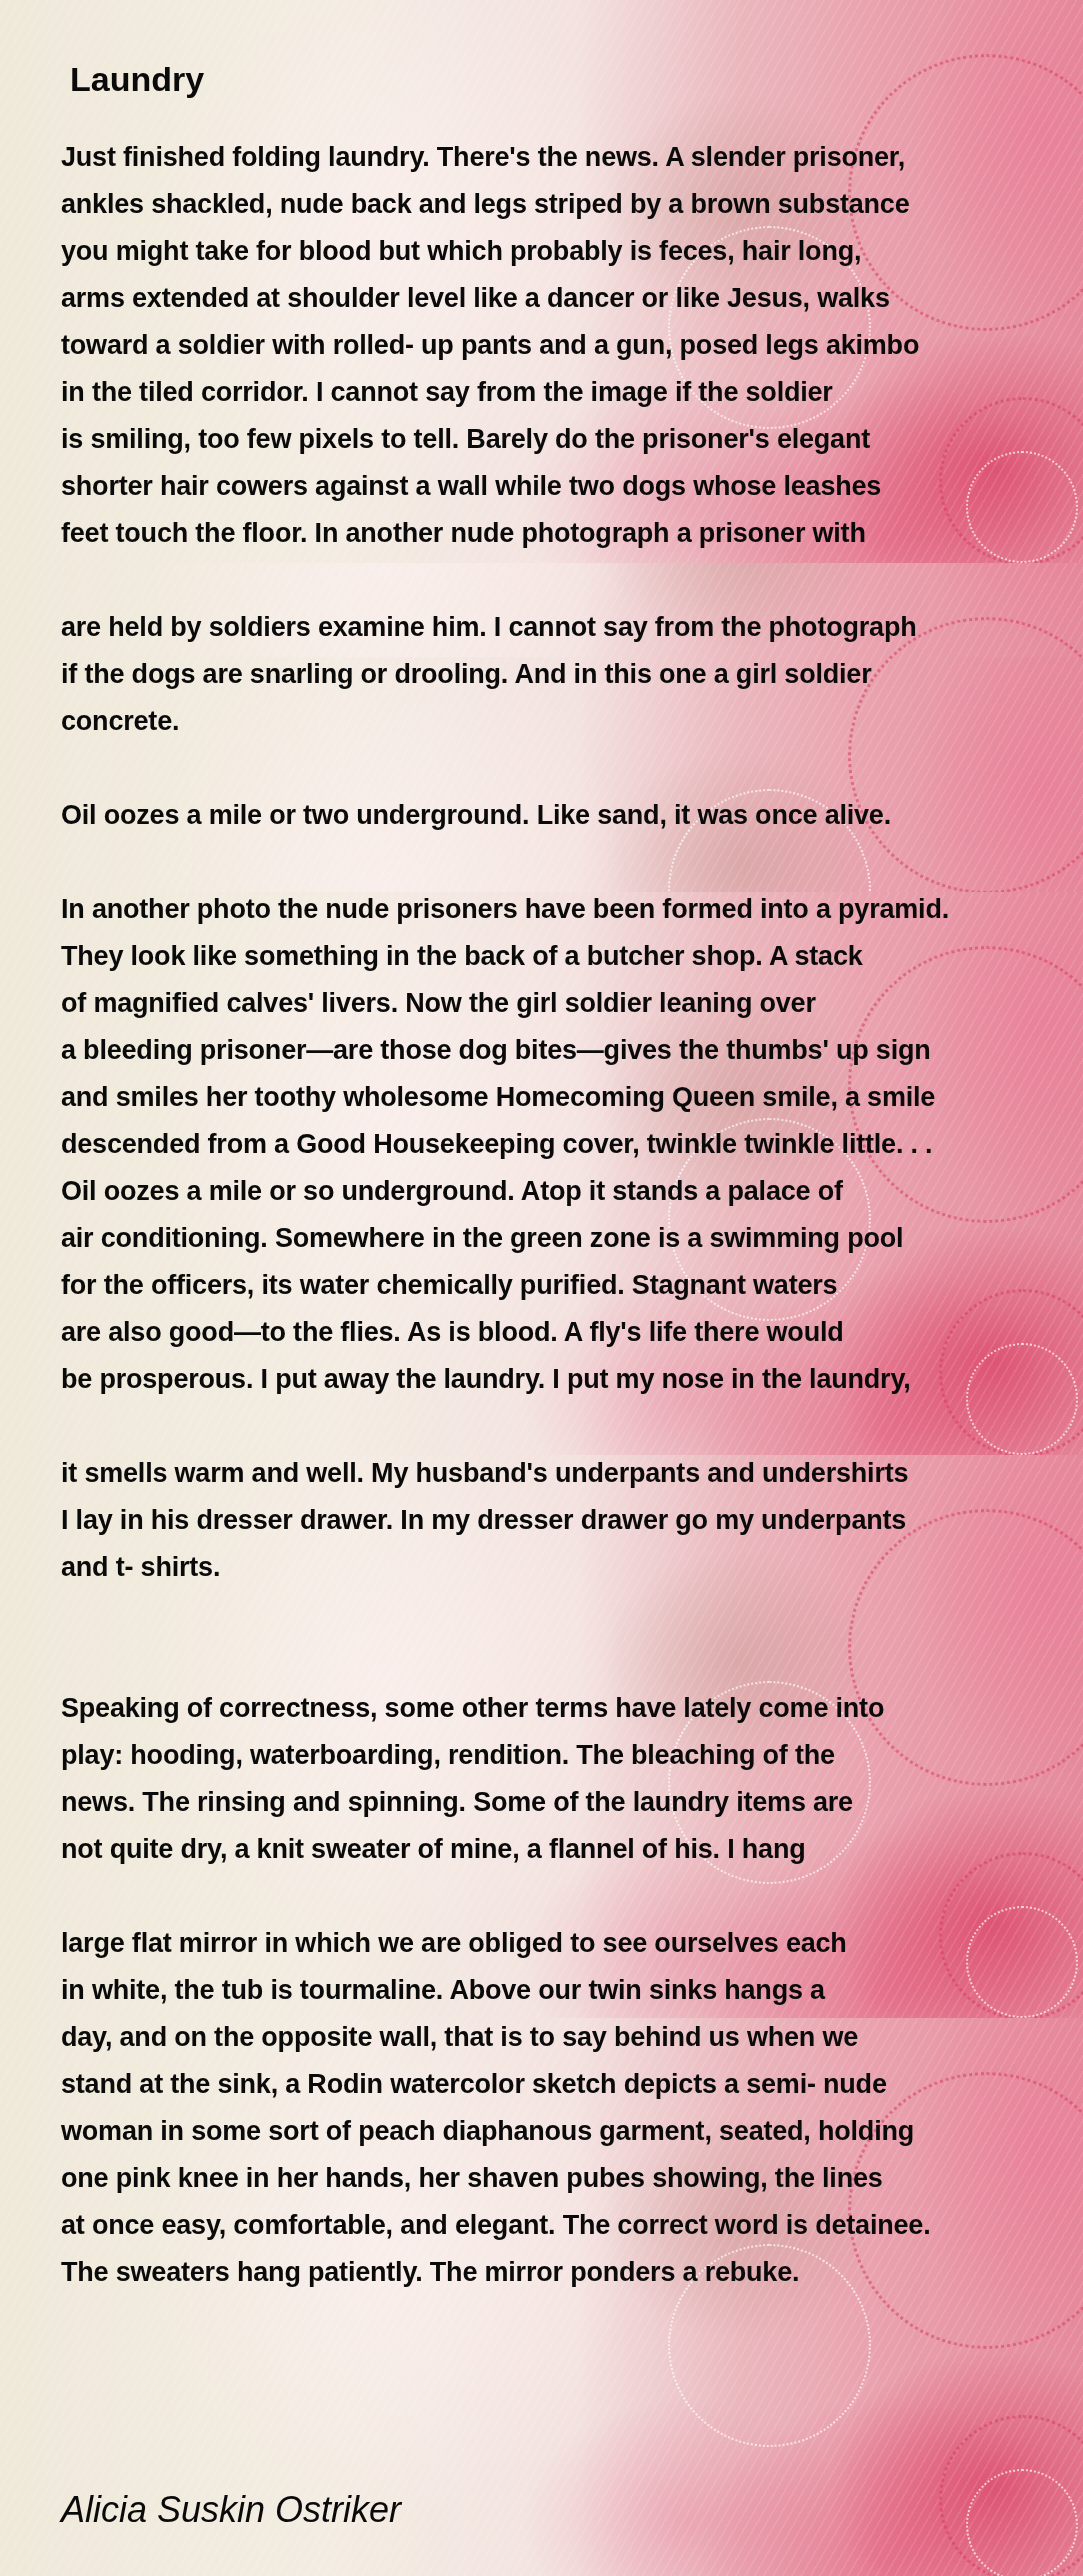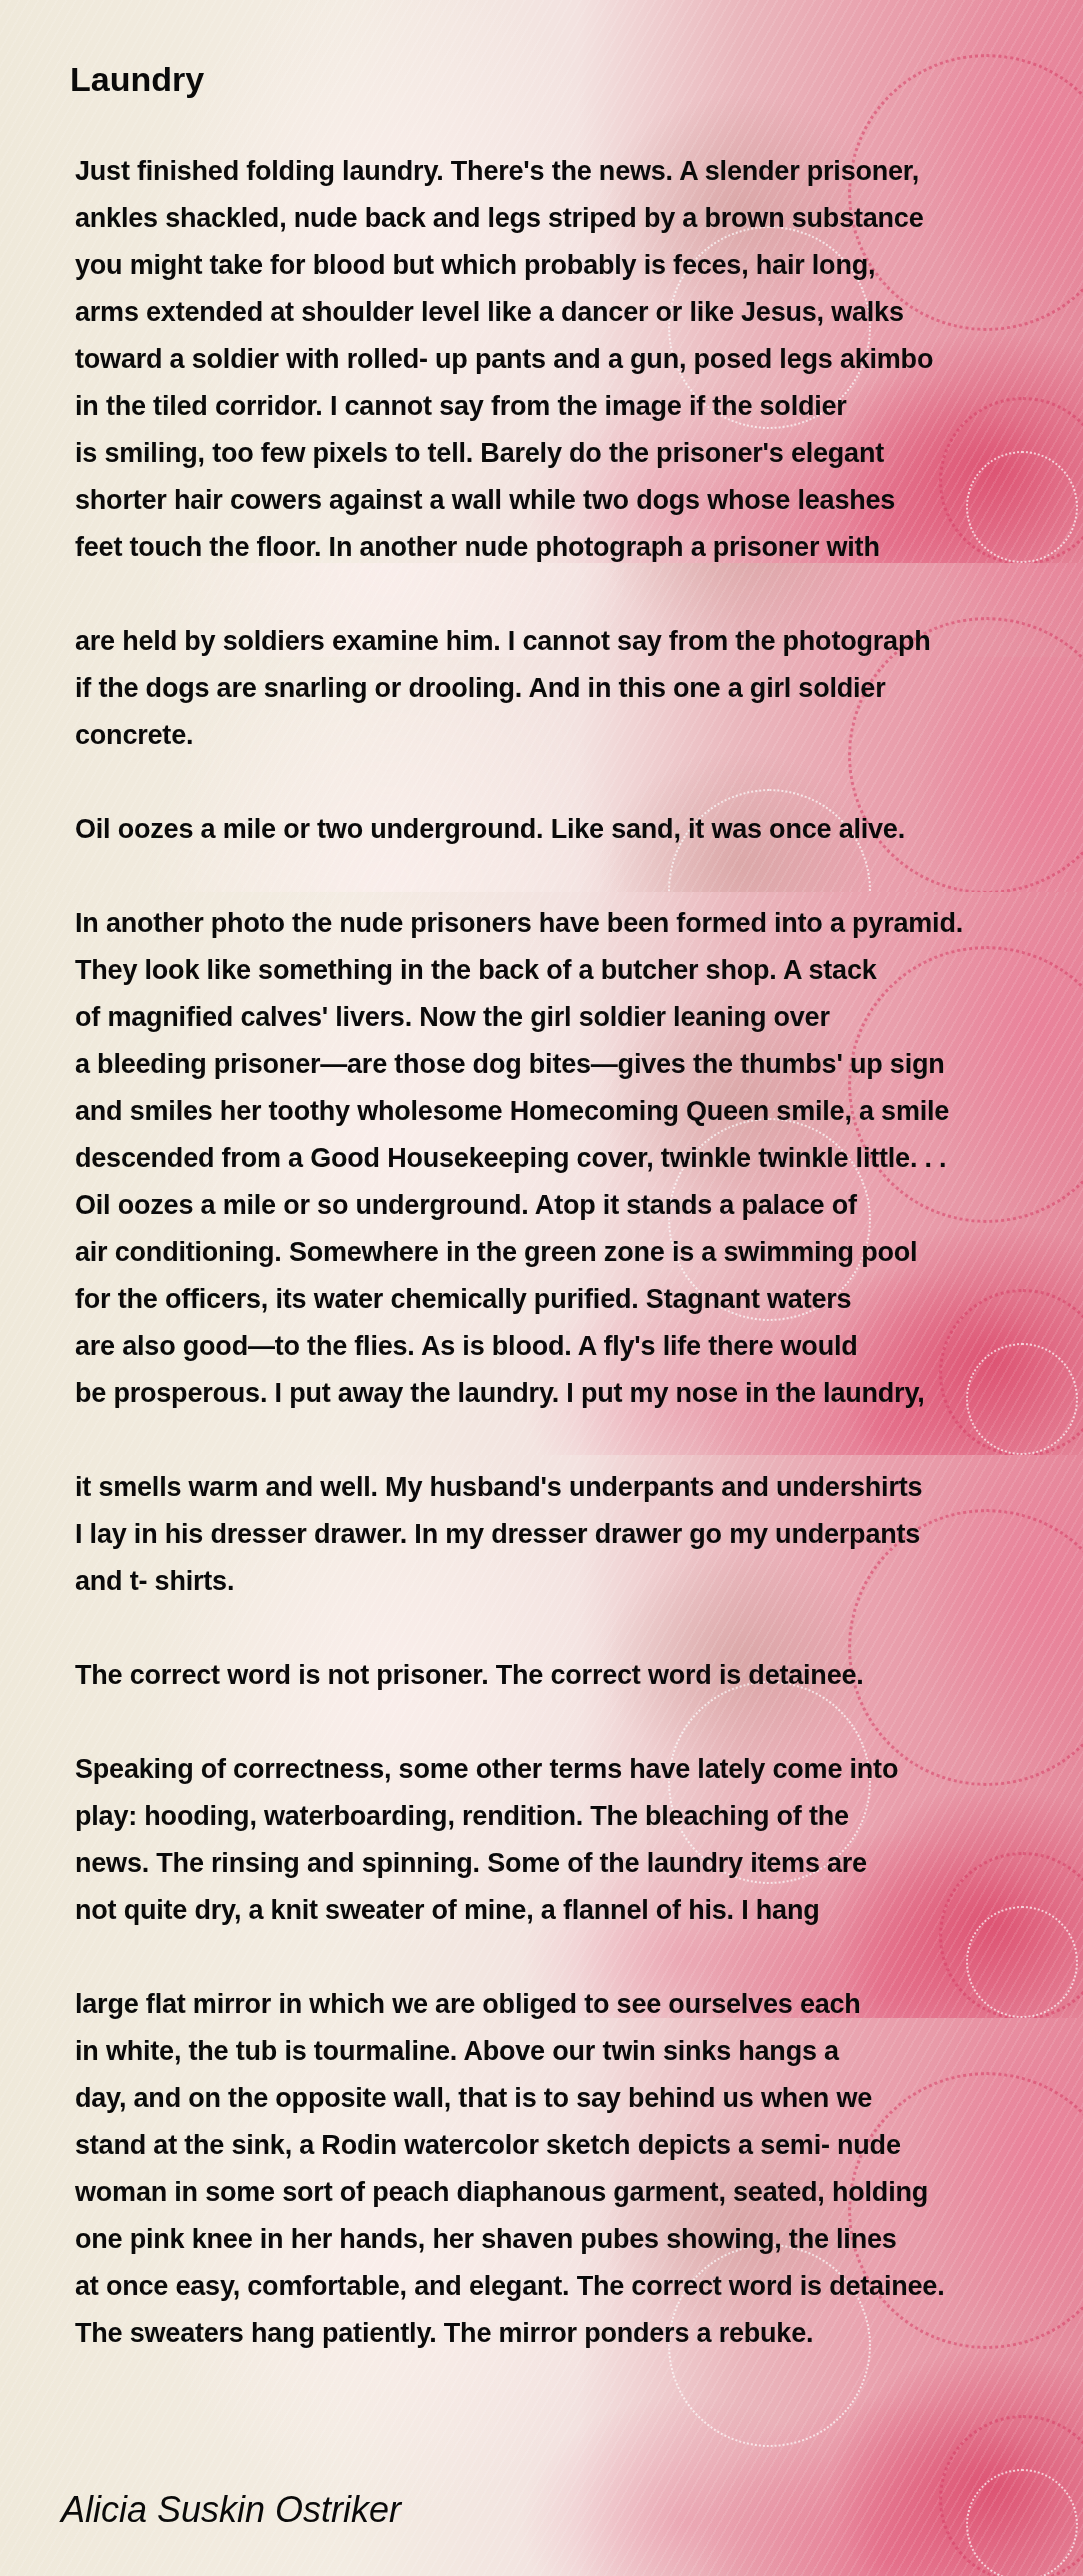--- a/index.html
+++ b/index.html
@@ -49,21 +49,21 @@
     margin: 9px;
     font-size: 34px;
     font-weight: bold;
     line-height: 42px;
     white-space: nowrap;
   }
   .poem {
     position: absolute;
     left: 0;
     top: 134px;
-    margin: 14px;
+    margin: 0;
     padding: 0;
     list-style: none;
   }
   .poem li {
     font-size: 27px;
     font-weight: bold;
     line-height: 47px;
     height: 47px;
     white-space: nowrap;
     letter-spacing: -0.2px;
@@ -146,21 +146,20 @@
       <li>Oil oozes a mile or so underground. Atop it stands a palace of</li>
       <li>air conditioning. Somewhere in the green zone is a swimming pool</li>
       <li>for the officers, its water chemically purified. Stagnant waters</li>
       <li>are also good—to the flies. As is blood. A fly's life there would</li>
       <li>be prosperous. I put away the laundry. I put my nose in the laundry,</li>
       <li></li>
       <li>it smells warm and well. My husband's underpants and undershirts</li>
       <li>I lay in his dresser drawer. In my dresser drawer go my underpants</li>
       <li>and t- shirts.</li>
       <li></li>
-      <li>The correct word is not prisoner. The correct word is detainee.</li>
       <li></li>
       <li>Speaking of correctness, some other terms have lately come into</li>
       <li>play: hooding, waterboarding, rendition. The bleaching of the</li>
       <li>news. The rinsing and spinning. Some of the laundry items are</li>
       <li>not quite dry, a knit sweater of mine, a flannel of his. I hang</li>
       <li></li>
       <li>large flat mirror in which we are obliged to see ourselves each</li>
       <li>in white, the tub is tourmaline. Above our twin sinks hangs a</li>
       <li>day, and on the opposite wall, that is to say behind us when we</li>
       <li>stand at the sink, a Rodin watercolor sketch depicts a semi- nude</li>

